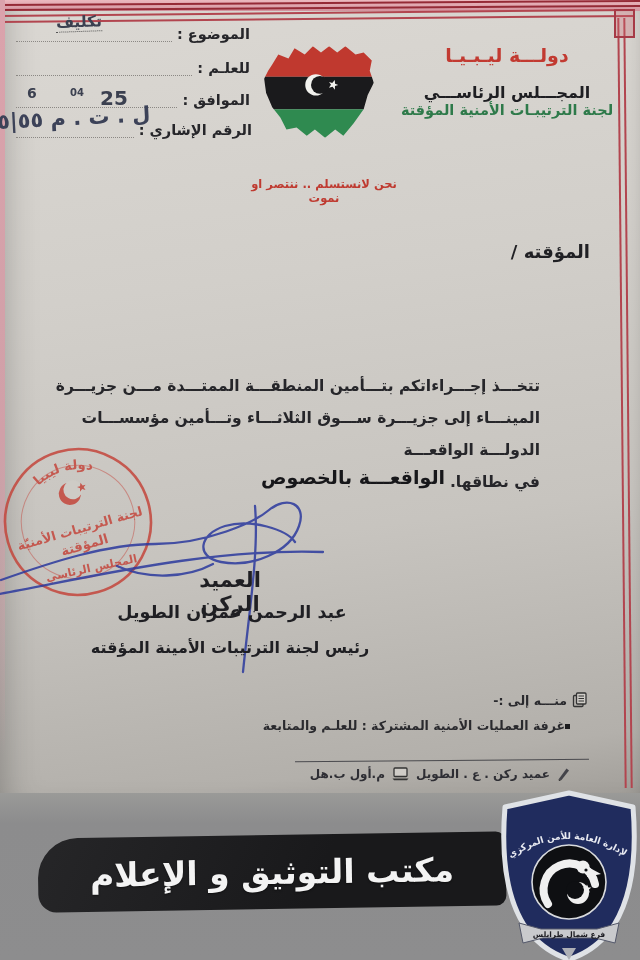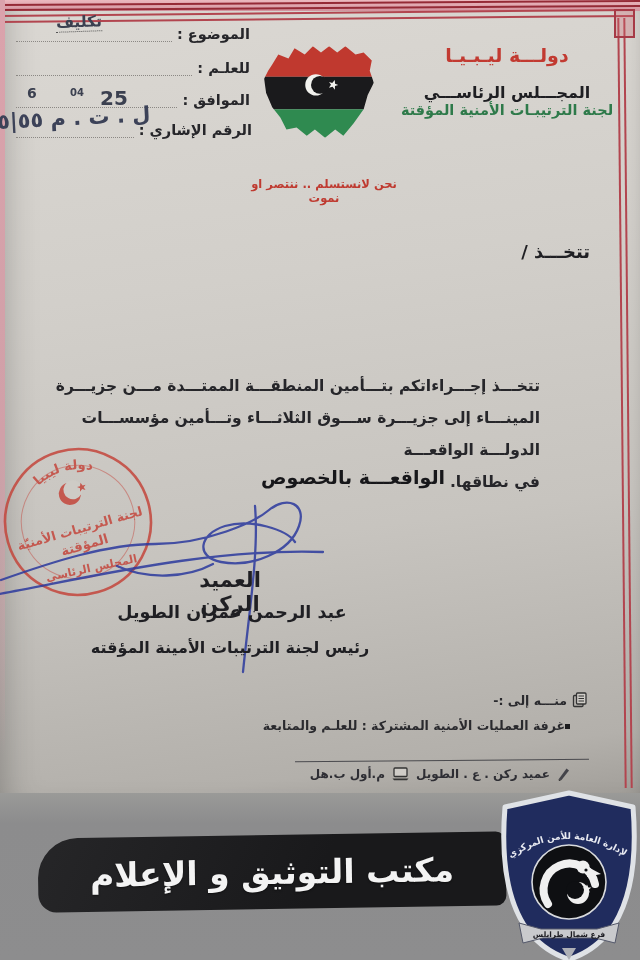--- a/index.html
+++ b/index.html
@@ -121,21 +121,21 @@
       </g>
     </svg>
 
     <div class="org">
       <div class="org-l1" style="color:#c23a31">دولـــة ليـبـيـا</div>
       <div class="org-l2">المجـــلس الرئاســـي</div>
       <div class="org-l3" style="color:#2e7a4a">لجنة الترتيبـات الأمنية المؤقتة</div>
     </div>
     <div class="motto" style="color:#bf3a30">نحن لانستسلم .. ننتصر او نموت</div>
 
-    <div class="to">تتخـــذ /</div>
+    <div class="to">المؤقته /</div>
 
     <div class="para">
       <div>تتخـــذ إجـــراءاتكم بتـــأمين المنطقـــة الممتـــدة مـــن جزيـــرة</div>
       <div>المينـــاء إلى جزيـــرة ســـوق الثلاثـــاء وتـــأمين مؤسســـات الدولـــة الواقعـــة</div>
       <div>في نطاقها.</div>
     </div>
 
     <div class="action">الواقعـــة بالخصوص</div>
 
     <svg class="svgabs" style="left:-8px;top:436px" width="172" height="172" viewBox="0 0 170 170">

